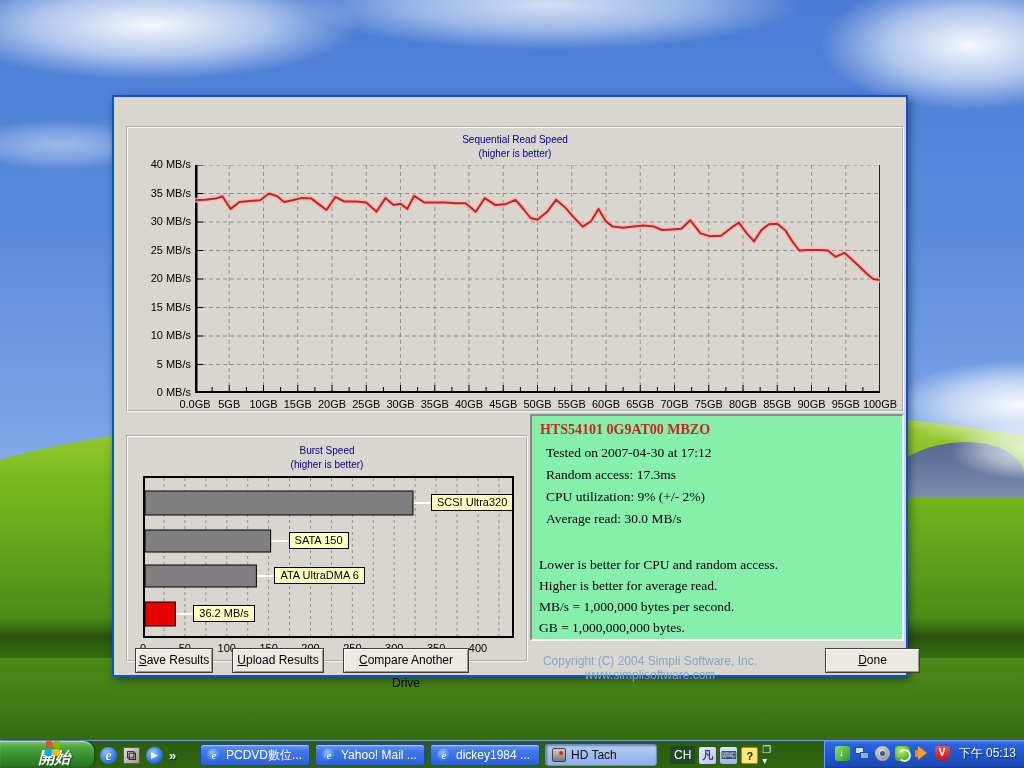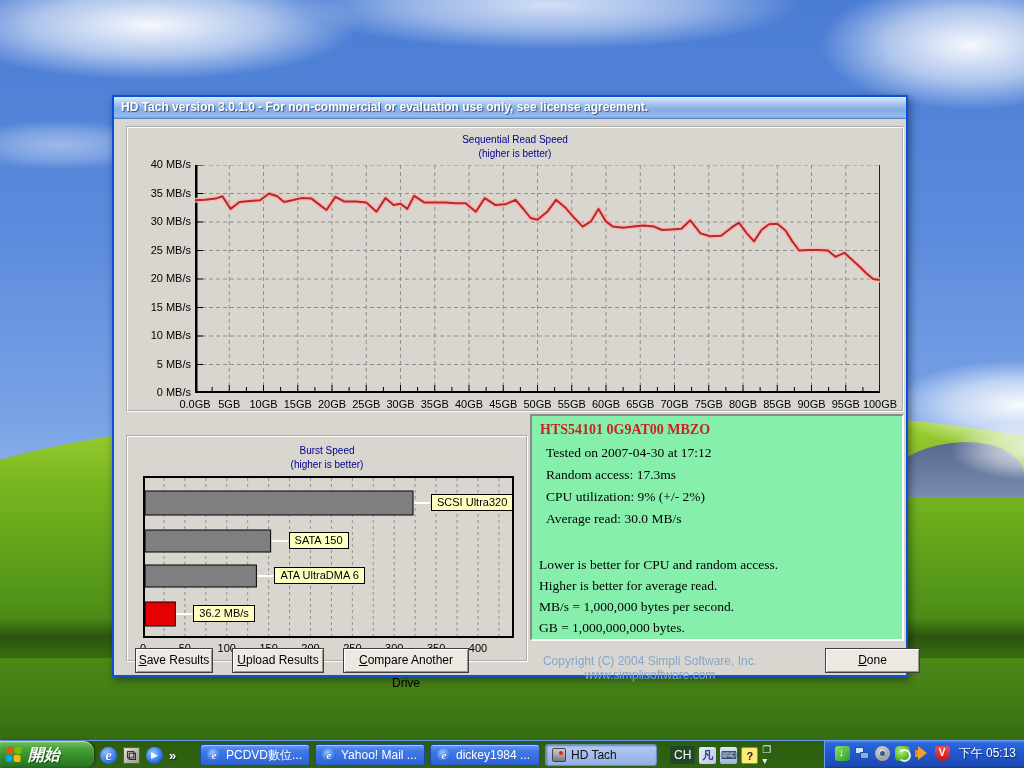--- a/index.html
+++ b/index.html
@@ -38,21 +38,21 @@
   #info-panel .drive { position:absolute; left:8px; top:6px; font-family:"Liberation Serif",serif; font-weight:bold; font-size:14px; color:#cc2222; }
   .info-line { position:absolute; left:14px; font-family:"Liberation Serif",serif; font-size:13.5px; color:#000; white-space:nowrap; }
   .note-line { position:absolute; left:7px; font-family:"Liberation Serif",serif; font-size:13.5px; color:#000; white-space:nowrap; }
 
   
   .btn { position:absolute; height:25px; background:#ece9e2; border:1px solid #404040; box-shadow:inset 1px 1px 0 #fff, inset -1px -1px 0 #9a968c; font-size:12px; color:#000; text-align:center; line-height:23px; cursor:default; font-family:"Liberation Sans",sans-serif; }
   #copyright { position:absolute; left:378px; top:557px; width:316px; text-align:center; font-size:12px; color:#84a5cc; }
 
   
   #taskbar { position:absolute; left:0; top:740px; width:1024px; height:28px; background:linear-gradient(180deg,#4a86f0 0%,#2a66dd 9%,#2258cf 42%,#1d4ab4 88%,#163а88 94%,#15337f 100%); border-top:1px solid #6a9cf5; }
-  #start-btn { position:absolute; left:0; top:0; width:94px; height:28px; border-radius:0 11px 11px 0; background:linear-gradient(180deg,#7cc465 0%,#4aa53c 25%,#338a2a 60%,#2b7a24 85%,#1f5c1a 100%); box-shadow:inset 0 1px 1px rgba(255,255,255,.5), 1px 0 3px rgba(0,0,40,.5); display:flex; align-items:center; gap:5px; padding-left:6px; cursor:pointer; }
+  #start-btn { position:absolute; left:0; top:0; width:94px; height:28px; border-radius:0 11px 11px 0; background:linear-gradient(180deg,#7cc465 0%,#4aa53c 25%,#338a2a 60%,#2b7a24 85%,#1f5c1a 100%); box-shadow:inset 0 1px 1px rgba(255,255,255,.5), 1px 0 3px rgba(0,0,40,.5); display:flex; align-items:center; gap:5px; padding-left:15px; cursor:pointer;flex-direction:column; }
   #start-btn .label { color:#fff; font-size:16px; font-style:italic; font-weight:bold; text-shadow:1px 1px 1px rgba(0,40,0,.6); }
   .winflag { position:relative; width:17px; height:16px; transform:skewX(-6deg); }
   .winflag i { position:absolute; width:7px; height:7px; border-radius:1px 3px 1px 3px; }
   .winflag .r { left:0; top:0; background:#f34f1c; } .winflag .g { left:8px; top:0; background:#7fbc00; }
   .winflag .b { left:0; top:8px; background:#01a6f0; } .winflag .y { left:8px; top:8px; background:#ffba01; }
   #quicklaunch { position:absolute; left:100px; top:0; height:28px; display:flex; align-items:center; gap:6px; }
   .ql-icon { width:17px; height:17px; font-size:14px; line-height:17px; text-align:center; cursor:pointer; }
   .ie-e { color:#cfe4ff; font-weight:bold; font-style:italic; font-family:"Liberation Serif",serif; text-shadow:0 0 2px #0a2a80; background:radial-gradient(circle at 40% 35%, #9ec8ff, #2b72e8 65%, #1548a8); border-radius:50%; color:#fff; }
   .chevron { color:#fff; font-size:13px; font-weight:bold; text-shadow:1px 1px 1px #123; cursor:pointer; }
   .tbtn { position:absolute; top:3px; height:22px; border-radius:3px; background:linear-gradient(180deg,#6a9af5 0%,#4079e8 30%,#3468d8 80%,#2f5fc8 100%); border:1px solid #1d48a8; box-shadow:inset 0 1px 0 rgba(255,255,255,.45); color:#fff; font-size:12px; display:flex; align-items:center; gap:5px; padding:0 6px; overflow:hidden; white-space:nowrap; cursor:pointer; }
@@ -96,23 +96,20 @@
   <div class="cloud" id="cloud-tr"></div>
   <div class="cloud" id="cloud-l1"></div>
   <div id="hill"></div>
   <div id="mountains"></div>
   <div class="cloud" id="cloud-r1"></div>
   <div class="cloud" id="cloud-r2"></div>
   <div id="darkband"></div>
   <div id="foregrass"></div>
 
   <div id="win">
-    <div id="titlebar">
-      <span class="txt">HD Tach version 3.0.1.0  - For non-commercial or evaluation use only, see license agreement.</span>
-    </div>
 
     <div class="panel" id="seq-panel">
       <div class="chart-title" style="top:6px;">Sequential Read Speed</div>
       <div class="chart-title" style="top:20px;">(higher is better)</div>
       <div class="plot" id="seq-plot" style="left:67px; top:37px; width:685px; height:228px;"><svg width="685" height="228">
             <line x1="0" y1="199.5" x2="685" y2="199.5" stroke="#909090" stroke-width="1" stroke-dasharray="4 3"></line>
             <line x1="0" y1="171" x2="685" y2="171" stroke="#909090" stroke-width="1" stroke-dasharray="4 3"></line>
             <line x1="0" y1="142.5" x2="685" y2="142.5" stroke="#909090" stroke-width="1" stroke-dasharray="4 3"></line>
             <line x1="0" y1="114" x2="685" y2="114" stroke="#909090" stroke-width="1" stroke-dasharray="4 3"></line>
             <line x1="0" y1="85.5" x2="685" y2="85.5" stroke="#909090" stroke-width="1" stroke-dasharray="4 3"></line>

